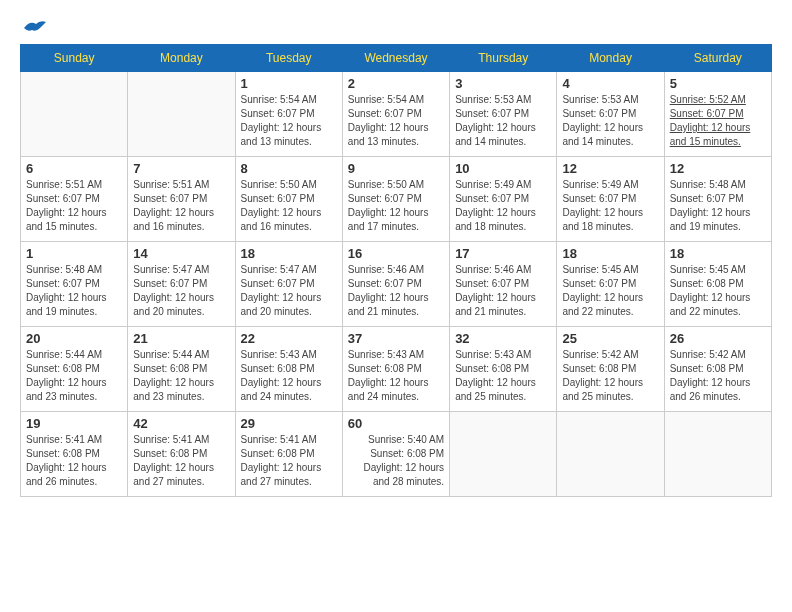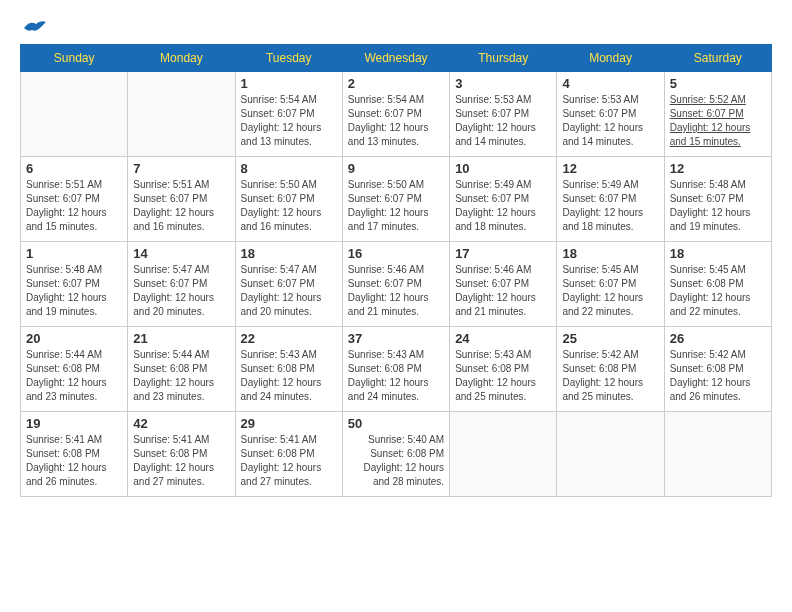--- a/index.html
+++ b/index.html
@@ -272,21 +272,21 @@
 and 24 minutes.</div>
         </td>
         <td>
           <span class="day-number">37</span>
           <div class="cell-info" style="white-space: pre-line;">Sunrise: 5:43 AM
 Sunset: 6:08 PM
 Daylight: 12 hours
 and 24 minutes.</div>
         </td>
         <td>
-          <span class="day-number">24</span>
+          <span class="day-number">32</span>
           <div class="cell-info" style="white-space: pre-line;">Sunrise: 5:43 AM
 Sunset: 6:08 PM
 Daylight: 12 hours
 and 25 minutes.</div>
         </td>
         <td>
           <span class="day-number">25</span>
           <div class="cell-info" style="white-space: pre-line;">Sunrise: 5:42 AM
 Sunset: 6:08 PM
 Daylight: 12 hours
@@ -316,21 +316,21 @@
 and 27 minutes.</div>
         </td>
         <td>
           <span class="day-number">29</span>
           <div class="cell-info" style="white-space: pre-line;">Sunrise: 5:41 AM
 Sunset: 6:08 PM
 Daylight: 12 hours
 and 27 minutes.</div>
         </td>
         <td>
-          <span class="day-number">50</span>
+          <span class="day-number">60</span>
           <div class="cell-info" style="white-space: pre-line; text-align: right;">Sunrise: 5:40 AM
 Sunset: 6:08 PM
 Daylight: 12 hours
 and 28 minutes.</div>
         </td>
         <td class="cell-empty"></td>
         <td class="cell-empty"></td>
         <td class="cell-empty"></td>
       </tr>
     </tbody>

